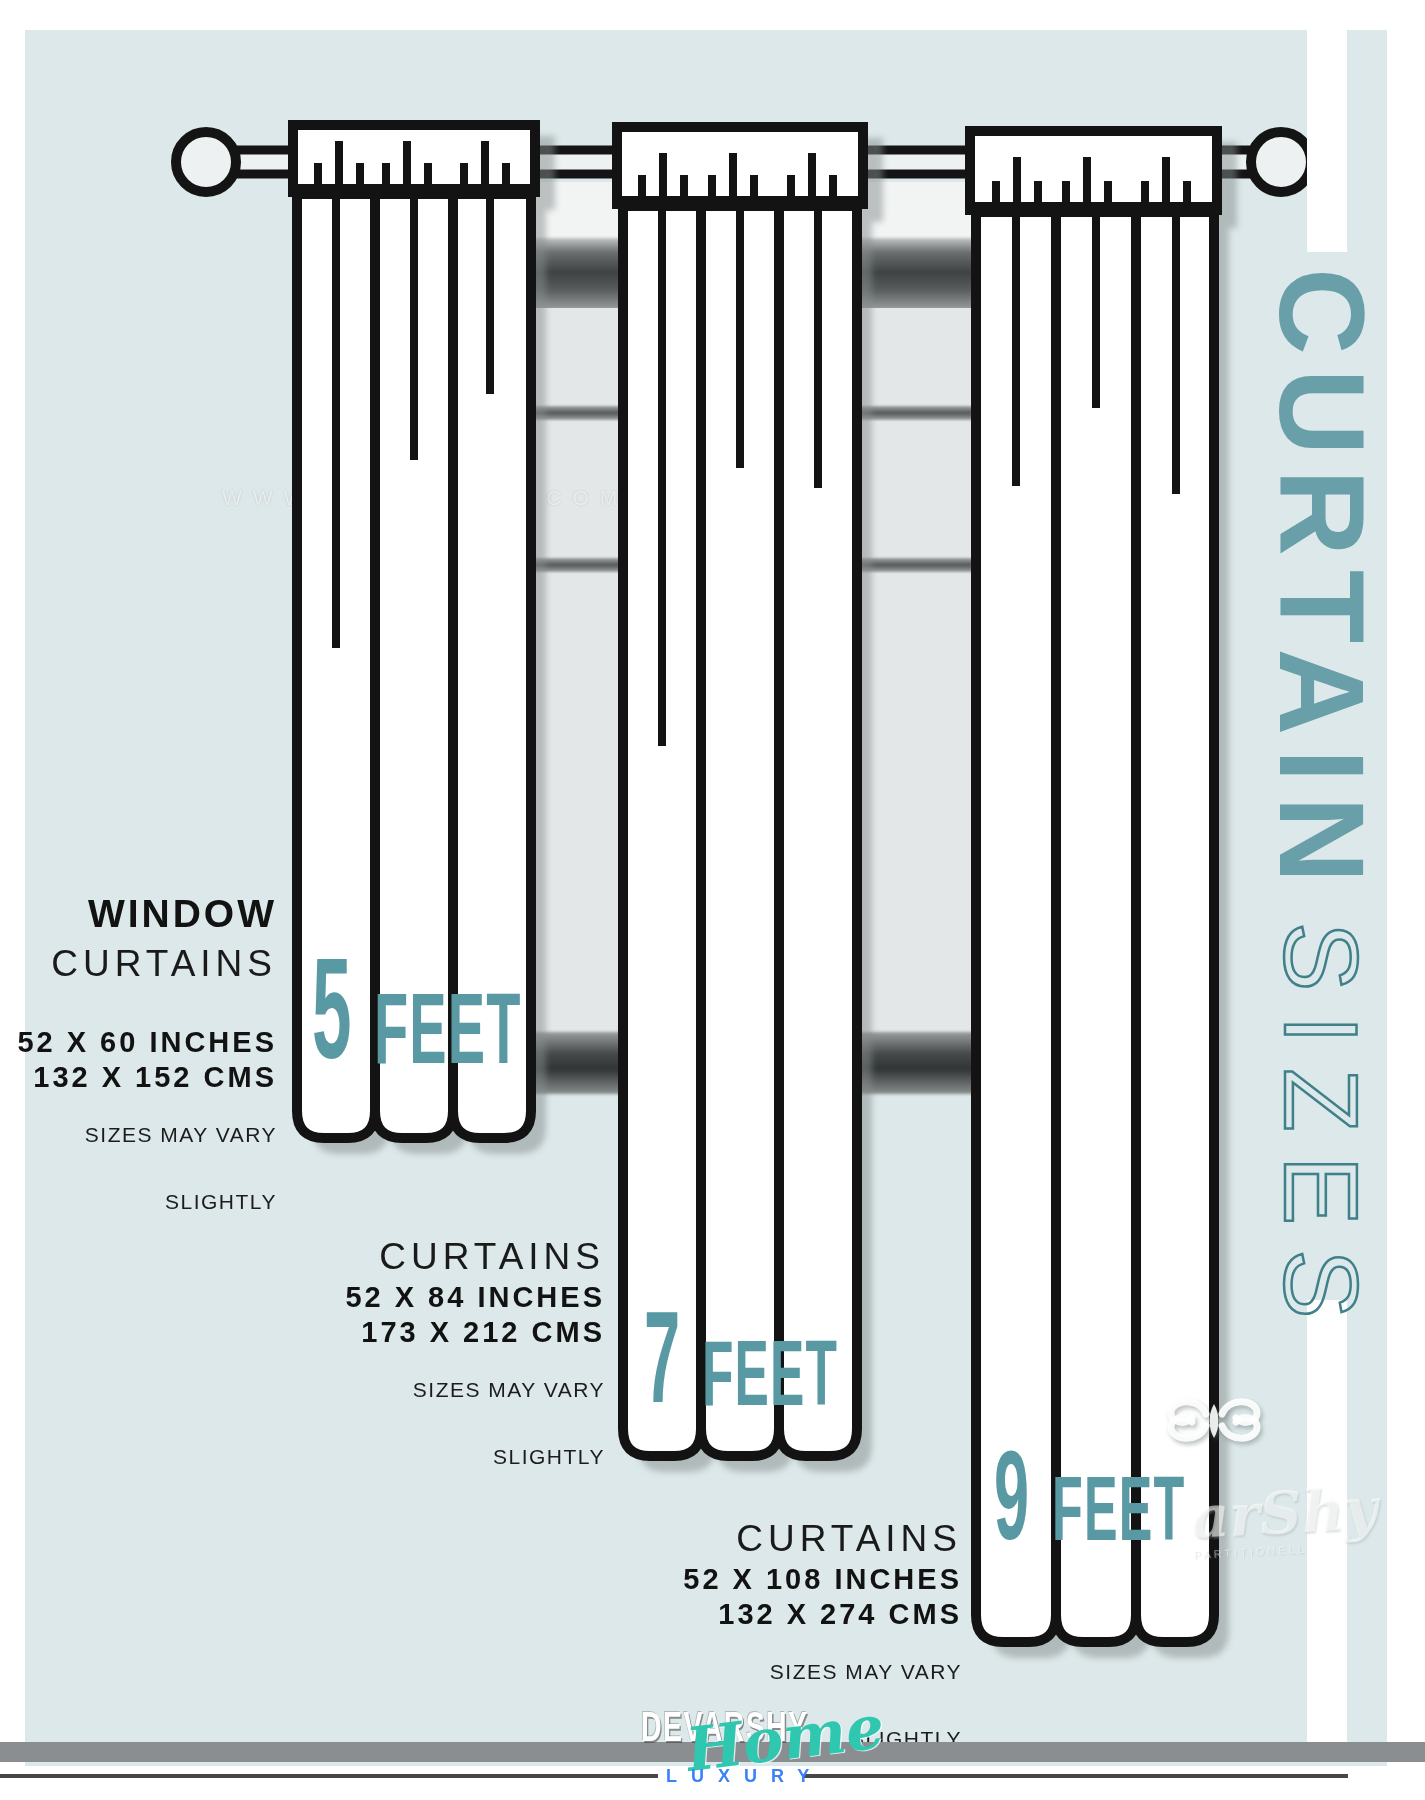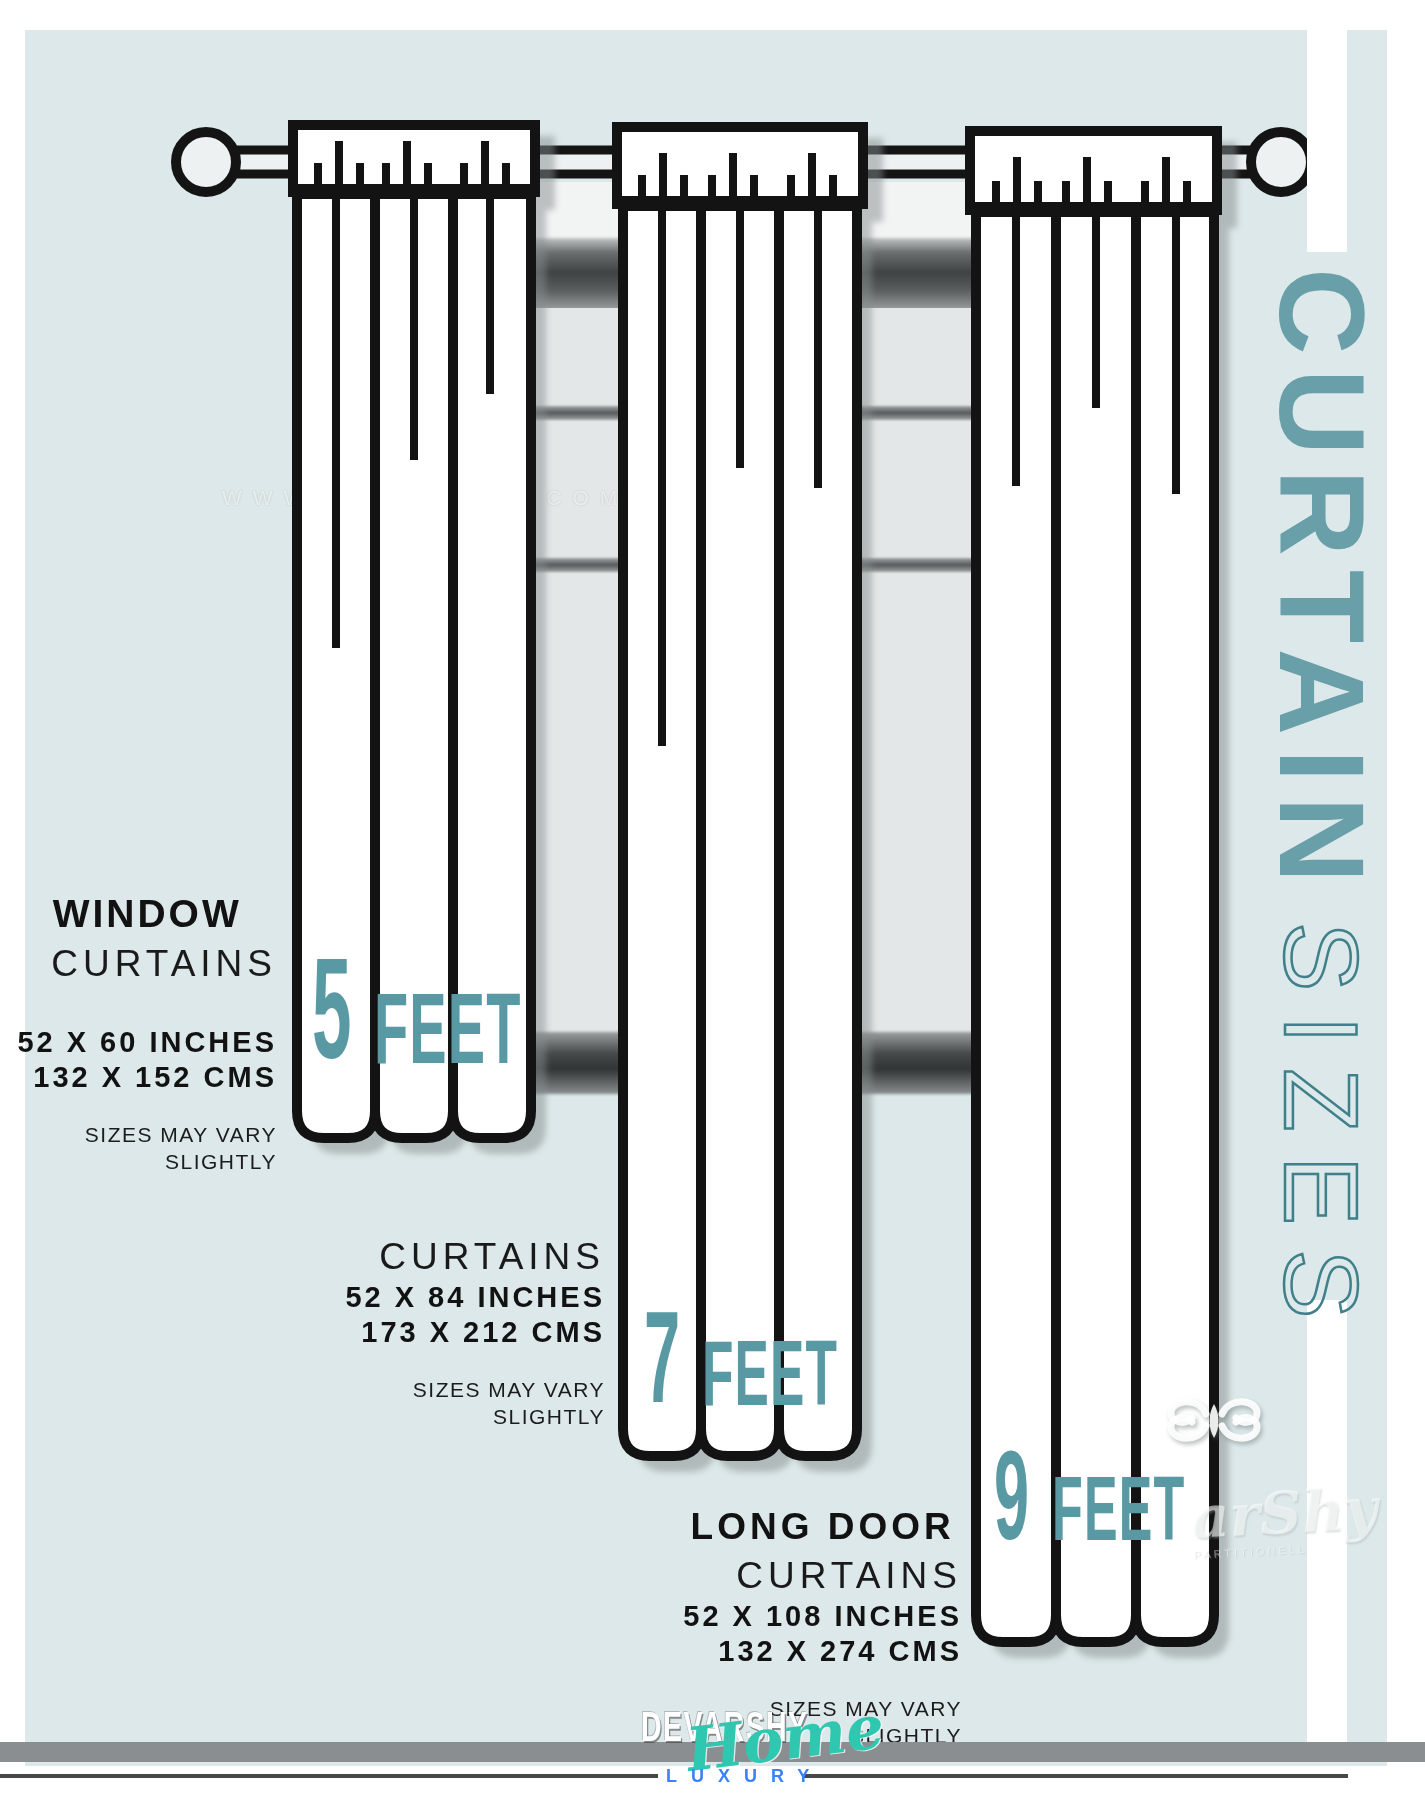--- a/index.html
+++ b/index.html
@@ -32,28 +32,28 @@
   .white-bar{background:#ffffff;width:40px;left:1307px;}
   .white-bar.a{top:30px;height:222px;}
   .white-bar.b{top:1300px;height:442px;}
   svg.layer{left:0;top:0;width:1425px;height:1800px;pointer-events:none;}
   .ornament{filter:drop-shadow(2px 3px 2px rgba(100,110,110,.45));}
   
   .lbl{text-align:right;color:#121212;white-space:nowrap;}
   .lbl.b1{right:1148px;top:894px;}
   .lbl.b2{right:820px;top:1226px;}
   .lbl.b3{right:463px;top:1508px;}
-  .l-bold{font-size:39px;font-weight:800;letter-spacing:3px;line-height:1;text-align:center;}
+  .l-bold{font-size:39px;font-weight:800;letter-spacing:3px;line-height:1;}
   .b2 .l-bold{letter-spacing:17px;font-size:41px;}
   .b3 .l-bold{letter-spacing:4px;font-size:37px;}
   .l-light{font-size:37px;font-weight:300;letter-spacing:5px;line-height:1.02;margin-top:12px;color:#1a1a1a;}
   .l-dim{font-size:29px;font-weight:700;letter-spacing:3px;line-height:1.22;}
   .l-dim.d1{margin-top:42px;}
   .b2 .l-dim.d1,.b3 .l-dim.d1{margin-top:4px;}
-  .l-note{font-size:21px;font-weight:400;letter-spacing:1.5px;line-height:1.24;color:#1c1c1c;}
+  .l-note{font-size:21px;font-weight:400;letter-spacing:1.5px;line-height:1.24;color:#1c1c1c;margin-top:40px;}
   .l-note.n1{margin-top:27px;}
   
   .feet-layer span{position:absolute;color:#5899a3;font-weight:700;line-height:1;display:inline-block;
                    transform-origin:left top;white-space:nowrap;}
   .f-num{transform:scale(.5,1);}
   .f-word{transform:scale(.56,1);letter-spacing:2px;}
   .fn1{left:312px;top:938px;font-size:142px;}
   .fw1{left:374px;top:978px;font-size:100px;}
   .fn2{left:644px;top:1292px;font-size:130px;}
   .fw2{left:702px;top:1327px;font-size:92px;}
@@ -235,21 +235,20 @@
 
   <div class="abs lbl b2">
     <div class="l-light">CURTAINS</div>
     <div class="l-dim d1">52 X 84 INCHES</div>
     <div class="l-dim">173 X 212 CMS</div>
     <div class="l-note n1">SIZES MAY VARY</div>
     <div class="l-note">SLIGHTLY</div>
   </div>
 
   <div class="abs lbl b3">
-    <div class="l-bold">LONG DOOR</div>
     <div class="l-light">CURTAINS</div>
     <div class="l-dim d1">52 X 108 INCHES</div>
     <div class="l-dim">132 X 274 CMS</div>
     <div class="l-note n1">SIZES MAY VARY</div>
     <div class="l-note">SLIGHTLY</div>
   </div>
 
   <div class="abs feet-layer">
     <span class="f-num fn1">5</span>
     <span class="f-word fw1">FEET</span>

